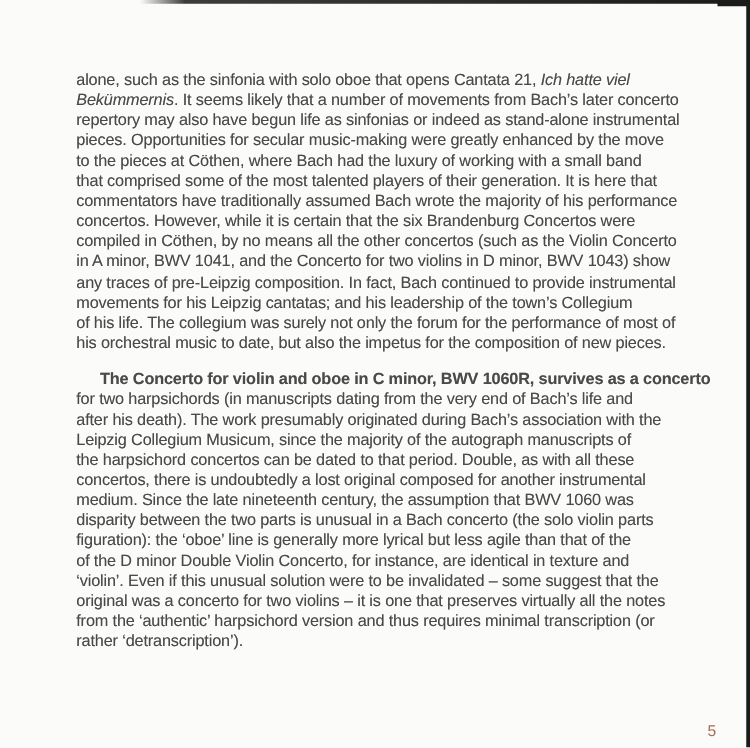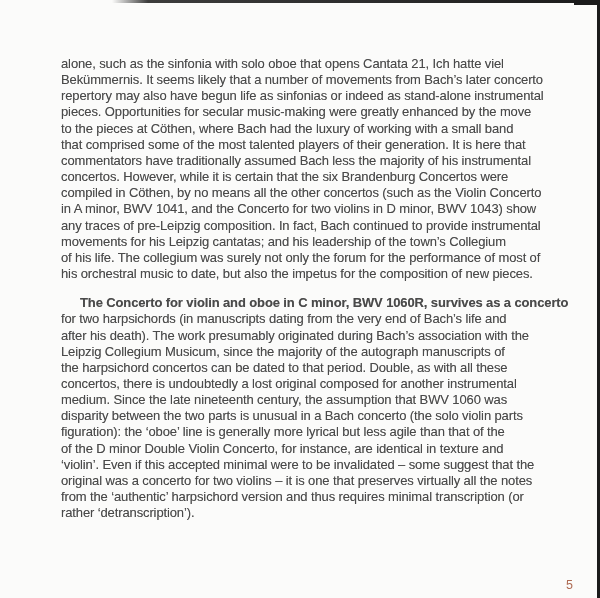--- a/index.html
+++ b/index.html
@@ -31,21 +31,21 @@
     position:absolute;left:61px;top:56px;width:489px;
     color:var(--text);
     font-size:13px;
     line-height:16.15px;
     letter-spacing:-0.12px;
     text-shadow:0 0 0.4px rgba(74,74,74,0.45);
   }
   .paragraph + .paragraph{margin-top:13px;}
   .line{white-space:nowrap;}
   .paragraph.indented .line:first-child{text-indent:19px;font-weight:bold;}
-  .italic{text-align:right;}
+  .italic{font-style:italic;text-align:right;}
   .page-number{
     position:absolute;top:578px;right:27px;
     color:var(--pagenum);
     font-size:12.5px;
     line-height:14px;
   }
 </style>
 </head>
 <body>
 
@@ -54,40 +54,40 @@
 <div class="scan-edge-right"></div>
 
 <div class="text-block">
     <div class="paragraph">
       <div class="line"><span>alone, such as the sinfonia with solo oboe that opens Cantata 21, </span><span class="italic">Ich hatte viel</span></div>
       <div class="line"><span class="italic">Bekümmernis</span><span>. It seems likely that a number of movements from Bach’s later concerto</span></div>
       <div class="line"><span>repertory may also have begun life as sinfonias or indeed as stand-alone instrumental</span></div>
       <div class="line"><span>pieces. Opportunities for secular music-making were greatly enhanced by the move</span></div>
       <div class="line"><span>to the pieces at Cöthen, where Bach had the luxury of working with a small band</span></div>
       <div class="line"><span>that comprised some of the most talented players of their generation. It is here that</span></div>
-      <div class="line"><span>commentators have traditionally assumed Bach less the majority of his instrumental</span></div>
+      <div class="line"><span>commentators have traditionally assumed Bach wrote the majority of his performance</span></div>
       <div class="line"><span>concertos. However, while it is certain that the six Brandenburg Concertos were</span></div>
       <div class="line"><span>compiled in Cöthen, by no means all the other concertos (such as the Violin Concerto</span></div>
       <div class="line"><span>in A minor, BWV 1041, and the Concerto for two violins in D minor, BWV 1043) show</span></div>
       <div class="line"><span>any traces of pre-Leipzig composition. In fact, Bach continued to provide instrumental</span></div>
       <div class="line"><span>movements for his Leipzig cantatas; and his leadership of the town’s Collegium</span></div>
       <div class="line"><span>of his life. The collegium was surely not only the forum for the performance of most of</span></div>
       <div class="line"><span>his orchestral music to date, but also the impetus for the composition of new pieces.</span></div>
     </div>
     <div class="paragraph indented">
       <div class="line"><span>The Concerto for violin and oboe in C minor, BWV 1060R, survives as a concerto</span></div>
       <div class="line"><span>for two harpsichords (in manuscripts dating from the very end of Bach’s life and</span></div>
       <div class="line"><span>after his death). The work presumably originated during Bach’s association with the</span></div>
       <div class="line"><span>Leipzig Collegium Musicum, since the majority of the autograph manuscripts of</span></div>
       <div class="line"><span>the harpsichord concertos can be dated to that period. Double, as with all these</span></div>
       <div class="line"><span>concertos, there is undoubtedly a lost original composed for another instrumental</span></div>
       <div class="line"><span>medium. Since the late nineteenth century, the assumption that BWV 1060 was</span></div>
       <div class="line"><span>disparity between the two parts is unusual in a Bach concerto (the solo violin parts</span></div>
       <div class="line"><span>figuration): the ‘oboe’ line is generally more lyrical but less agile than that of the</span></div>
       <div class="line"><span>of the D minor Double Violin Concerto, for instance, are identical in texture and</span></div>
-      <div class="line"><span>‘violin’. Even if this accepted minimal were to be invalidated – some suggest that the</span></div>
+      <div class="line"><span>‘violin’. Even if this unusual solution were to be invalidated – some suggest that the</span></div>
       <div class="line"><span>original was a concerto for two violins – it is one that preserves virtually all the notes</span></div>
       <div class="line"><span>from the ‘authentic’ harpsichord version and thus requires minimal transcription (or</span></div>
       <div class="line"><span>rather ‘detranscription’).</span></div>
     </div>
   </div>
 
 <div class="page-number">5</div>
 
 </body></html>

